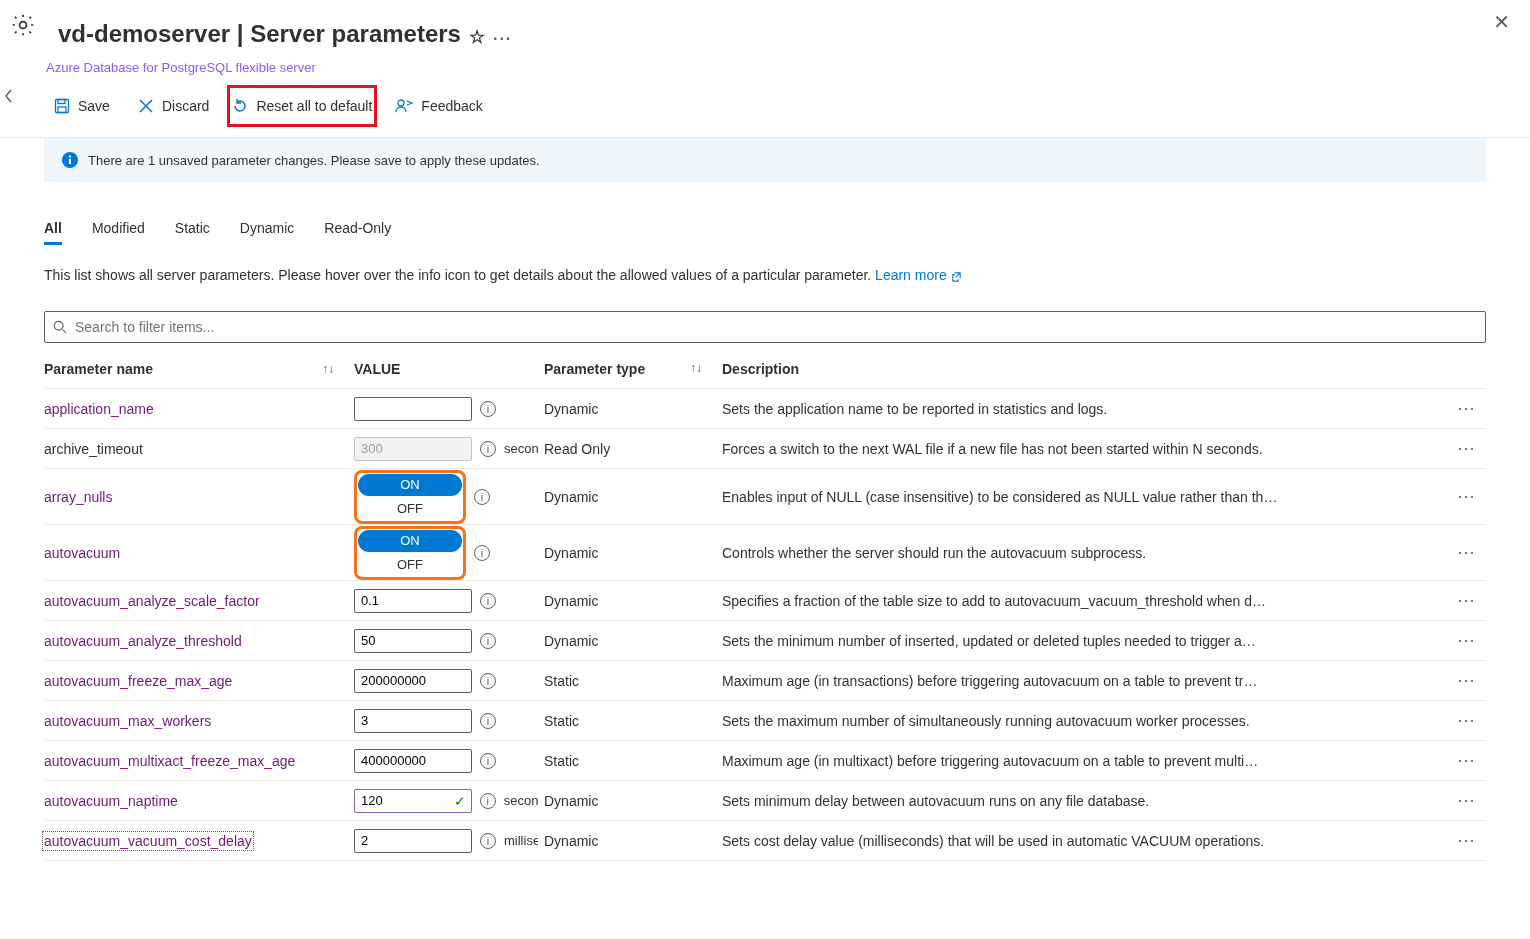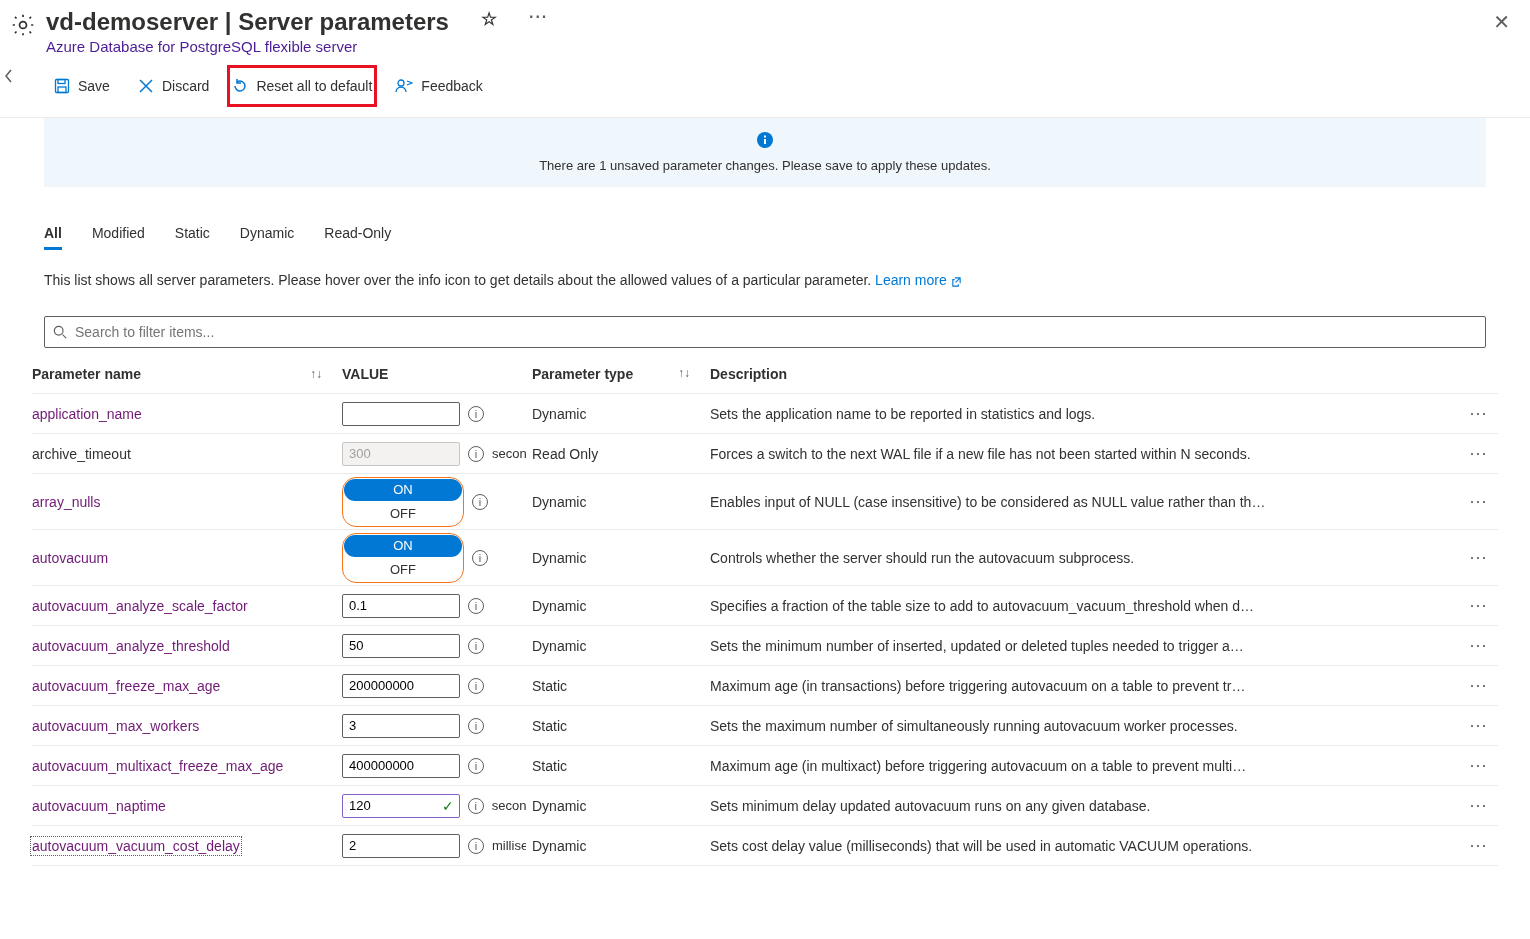--- a/index.html
+++ b/index.html
@@ -19,28 +19,28 @@
     position: relative;
   }
   .header .gear {
     margin-right: 10px;
     margin-top: 4px;
   }
   .header .title-block { flex: 1; }
   .header h1 {
     font-size: 24px;
     font-weight: 600;
-    margin: 0;
+    margin: 12px;
     display: flex;
-    align-items: flex-start;
-    gap: 32px;
+    align-items: flex-end;
+    gap: 8px;
   }
   .header .subtitle {
-    font-size: 15px;
-    color: #4c1d95;
+    font-size: 13px;
+    color: #8b5cf6;
     margin-top: 2px;
   }
   .header .star { font-size: 18px; color:#323130; }
   .header .ellipsis { font-size: 16px; color:#605e5c; letter-spacing:1px; }
   .close-x {
     position: absolute;
     top: 12px;
     right: 20px;
     font-size: 20px;
     line-height: 1;
@@ -80,21 +80,20 @@
   }
 
   .info-bar {
     margin: 0 44px;
     background: #eff6fc;
     display:flex;
     align-items:center;
     gap:10px;
     padding: 14px 18px;
     font-size:13px;
-    flex-direction:column;
   }
   .info-bar .ic { color:#0078d4; }
 
   .tabs {
     display:flex;
     gap:30px;
     padding: 38px 44px 4px 44px;
   }
   .tab {
     font-size:14px;
@@ -125,21 +124,21 @@
     gap:6px;
   }
   .search-box input {
     border:none;
     outline:none;
     flex:1;
     font-size:14px;
     height:20px;
   }
 
-  .table { padding: 0 32px; margin-top:6px; }
+  .table { padding: 0 44px; margin-top:6px; }
   .thead {
     display:flex;
     align-items:center;
     height:40px;
     border-bottom:1px solid #edebe9;
     font-weight:600;
     font-size:14px;
   }
   .row {
     display:flex;
@@ -171,23 +170,23 @@
     width:16px; height:16px;
     border:1px solid #605e5c;
     border-radius:50%;
     font-size:11px;
     color:#605e5c;
   }
   .unit { font-size:13px; color:#323130; overflow:hidden; max-width:34px; white-space:nowrap;}
   .check-ic { color:#107c10; font-size:14px; margin-left:-26px; margin-right:6px; pointer-events:none;}
 
   .toggle-group {
-    border:1px solid #f97316;
-    border-radius:14px;
-    width:122px;
+    border:3px solid #f97316;
+    border-radius:8px;
+    width:112px;
     overflow:hidden;
   }
   .toggle-group .opt {
     display:flex;
     align-items:center;
     justify-content:center;
     height:24px;
     font-size:13px;
     cursor:pointer;
   }
@@ -450,21 +449,21 @@
         <div class="c-name">
           <a class="link" href="#">autovacuum_naptime</a>
         </div>
         <div class="c-value">
           <input type="text" class="param-input dirty" value="120" style="">
           <span class="check-ic">✓</span>
           <span class="info-i">i</span>
           <span class="unit">seconds</span>
         </div>
         <div class="c-type">Dynamic</div>
-        <div class="c-desc">Sets minimum delay updated autovacuum runs on any given database.</div>
+        <div class="c-desc">Sets minimum delay between autovacuum runs on any file database.</div>
         <div class="c-more">···</div>
       </div>
       <div class="row">
         <div class="c-name">
           <a class="link dotted-focus" href="#">autovacuum_vacuum_cost_delay</a>
         </div>
         <div class="c-value">
           <input type="text" class="param-input" value="2" style="">
           <span class="info-i">i</span>
           <span class="unit">milliseconds</span>

